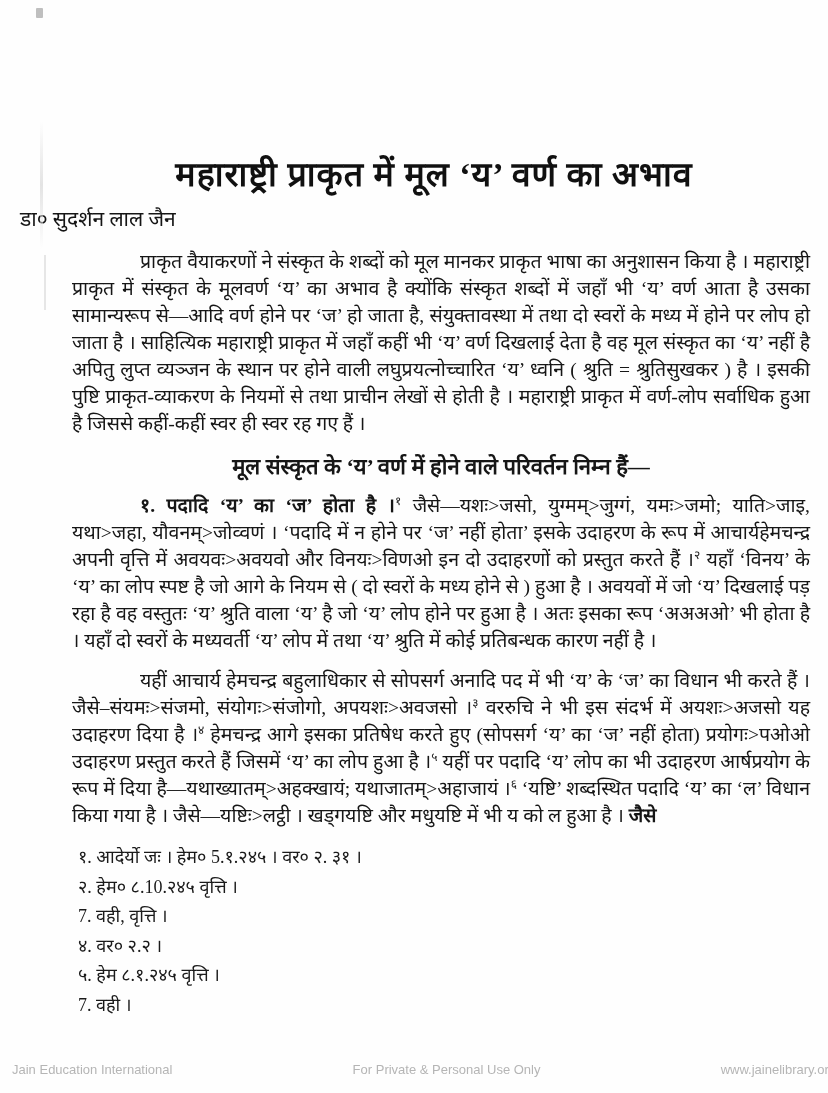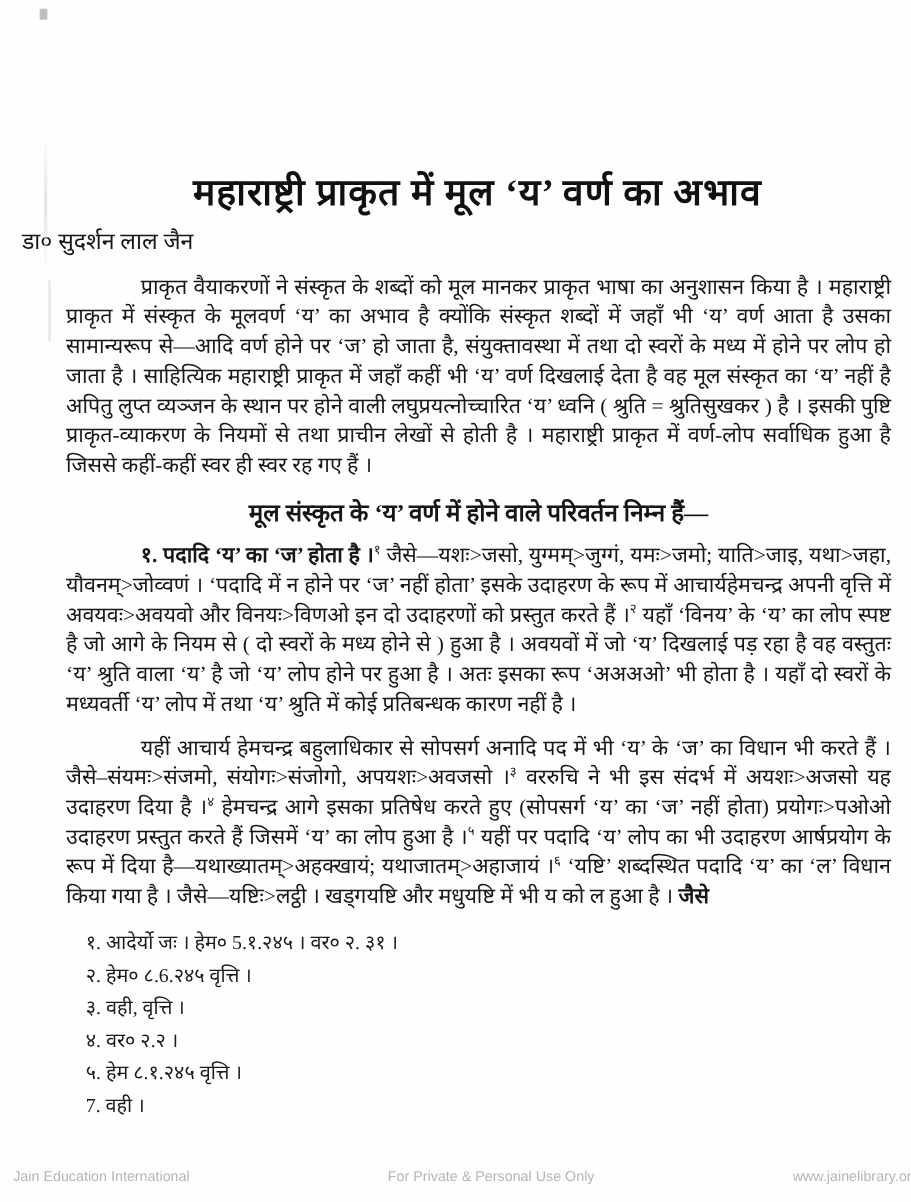--- a/index.html
+++ b/index.html
@@ -28,21 +28,21 @@
     letter-spacing: 1px;
     color: #101010;
   }
   .article-author {
     margin-top: 8px;
     font-size: 21px;
     font-weight: 400;
     color: #151515;
   }
   .article-body {
-    margin: 16px 38px 0 40px;
+    margin: 16px 38px 0 52px;
   }
   .article-body p {
     margin: 0;
     font-size: 19.5px;
     line-height: 27px;
     text-align: justify;
     color: #161616;
   }
   .article-body p.body-indent {
     text-indent: 68px;
@@ -120,22 +120,22 @@
 
   <div class="article-body">
       <p class="body-indent"><span>प्राकृत वैयाकरणों ने संस्कृत के शब्दों को मूल मानकर प्राकृत भाषा का अनुशासन किया है । महाराष्ट्री प्राकृत में संस्कृत के मूलवर्ण ‘य’ का अभाव है क्योंकि संस्कृत शब्दों में जहाँ भी ‘य’ वर्ण आता है उसका सामान्यरूप से—आदि वर्ण होने पर ‘ज’ हो जाता है, संयुक्तावस्था में तथा दो स्वरों के मध्य में होने पर लोप हो जाता है । साहित्यिक महाराष्ट्री प्राकृत में जहाँ कहीं भी ‘य’ वर्ण दिखलाई देता है वह मूल संस्कृत का ‘य’ नहीं है अपितु लुप्त व्यञ्जन के स्थान पर होने वाली लघुप्रयत्नोच्चारित ‘य’ ध्वनि ( श्रुति = श्रुतिसुखकर ) है ।  इसकी पुष्टि प्राकृत-व्याकरण के नियमों से तथा प्राचीन लेखों से होती है ।  महाराष्ट्री प्राकृत में वर्ण-लोप सर्वाधिक हुआ है जिससे कहीं-कहीं स्वर ही स्वर रह गए हैं ।</span></p>
       <p class="heading"><span style="font-weight: 700;">मूल संस्कृत के ‘य’ वर्ण में होने वाले परिवर्तन निम्न हैं—</span></p>
       <p class="body-indent"><span style="font-weight: 700;">१. पदादि ‘य’ का ‘ज’ होता है ।</span><sup>१</sup><span> जैसे—यशः&gt;जसो, युग्मम्&gt;जुग्गं, यमः&gt;जमो; याति&gt;जाइ, यथा&gt;जहा, यौवनम्&gt;जोव्वणं । ‘पदादि में न होने पर ‘ज’ नहीं होता’ इसके उदाहरण के रूप में आचार्यहेमचन्द्र अपनी वृत्ति में अवयवः&gt;अवयवो और विनयः&gt;विणओ इन दो उदाहरणों को प्रस्तुत करते हैं ।</span><sup>२</sup><span> यहाँ ‘विनय’ के ‘य’ का लोप स्पष्ट है  जो आगे के नियम से ( दो स्वरों के मध्य होने से ) हुआ है ।  अवयवों में जो ‘य’ दिखलाई पड़ रहा है  वह वस्तुतः ‘य’ श्रुति वाला ‘य’ है जो ‘य’ लोप होने पर हुआ है । अतः इसका रूप ‘अअअओ’ भी होता है । यहाँ दो स्वरों के मध्यवर्ती ‘य’ लोप में तथा ‘य’ श्रुति में कोई प्रतिबन्धक कारण नहीं है ।</span></p>
       <p class="body-indent"><span>यहीं आचार्य हेमचन्द्र बहुलाधिकार से सोपसर्ग अनादि पद में भी ‘य’ के ‘ज’ का विधान भी करते हैं । जैसे–संयमः&gt;संजमो, संयोगः&gt;संजोगो, अपयशः&gt;अवजसो ।</span><sup>३</sup><span> वररुचि ने भी इस संदर्भ में  अयशः&gt;अजसो यह  उदाहरण दिया है ।</span><sup>४</sup><span> हेमचन्द्र आगे इसका  प्रतिषेध करते हुए (सोपसर्ग ‘य’ का  ‘ज’ नहीं होता) प्रयोगः&gt;पओओ  उदाहरण  प्रस्तुत करते हैं जिसमें ‘य’ का लोप हुआ है ।</span><sup>५</sup><span> यहीं पर पदादि ‘य’ लोप का  भी उदाहरण  आर्षप्रयोग के  रूप में दिया है—यथाख्यातम्&gt;अहक्खायं; यथाजातम्&gt;अहाजायं ।</span><sup>६</sup><span> ‘यष्टि’ शब्दस्थित पदादि ‘य’ का ‘ल’ विधान किया गया है । जैसे—यष्टिः&gt;लट्ठी । खड्गयष्टि और मधुयष्टि में भी य को ल हुआ है ।</span><span style="font-weight: 700;"> जैसे</span></p>
     </div>
 
   <div class="footnotes">
     <div class="footnote">१. आदेर्यो जः । हेम० 5.१.२४५ । वर० २. ३१  ।</div>
-    <div class="footnote">२. हेम० ८.6.२४५ वृत्ति ।</div>
-    <div class="footnote">३. वही, वृत्ति ।</div>
+    <div class="footnote">२. हेम० ८.10.२४५ वृत्ति ।</div>
+    <div class="footnote">7. वही, वृत्ति ।</div>
     <div class="footnote">४. वर० २.२  ।</div>
     <div class="footnote">५. हेम ८.१.२४५ वृत्ति ।</div>
     <div class="footnote">7. वही ।</div>
   </div>
 
   <div class="page-footer">
     <span>Jain Education International</span>
     <span>For Private &amp; Personal Use Only</span>
     <span>www.jainelibrary.org</span>
   </div>

